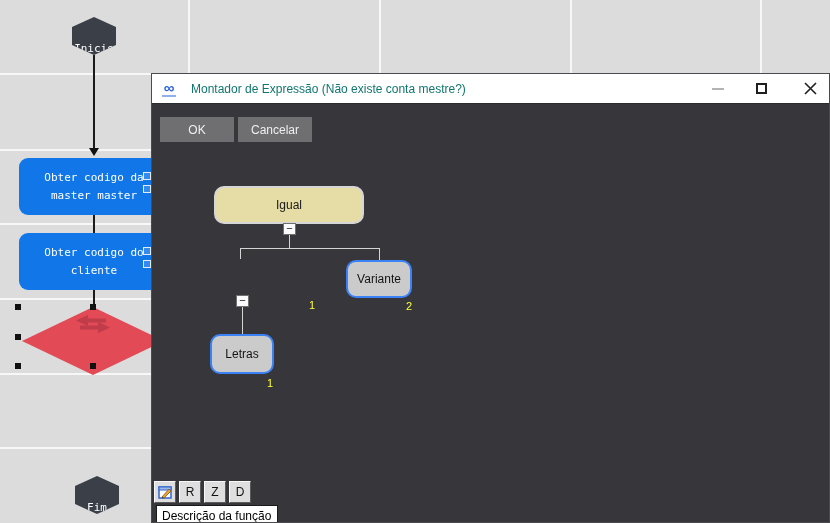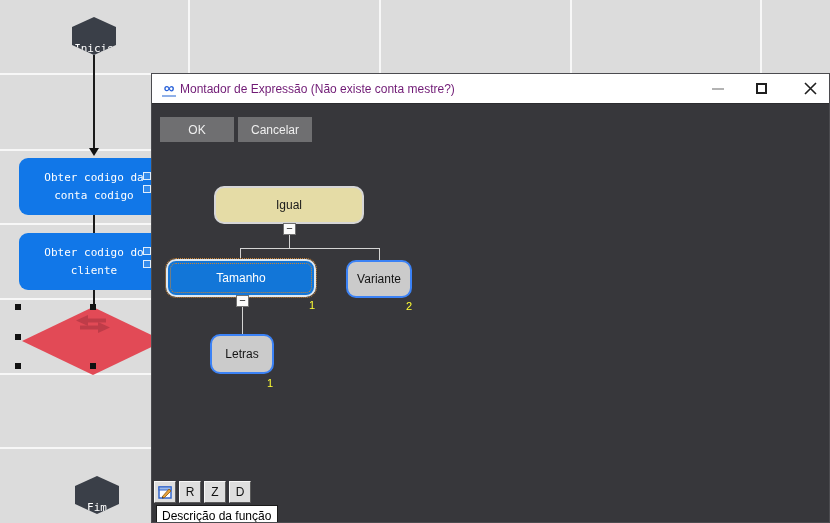--- a/index.html
+++ b/index.html
@@ -35,21 +35,21 @@
   .handle { position:absolute; width:6px; height:6px; background:#111; }
 
   
   .dlg { position:absolute; left:151px; top:73px; width:679px; height:450px;
          background:#37373b; border:1px solid #4b4b4f; overflow:hidden; }
   .titlebar { position:absolute; left:0; top:0; right:0; height:30px; background:#ffffff;
               border-bottom:1px solid #2c2c2f; display:flex; align-items:center; }
   .appicon { margin-left:7px; width:20px; text-align:center; color:#2b63d9;
              font-weight:bold; font-size:15px; line-height:14px; }
   .appicon .sub { display:block; height:2px; width:14px; margin:0 auto; background:#8fb0e8; }
-  .title { margin-left:1px; font-size:12px; color:#701a75; }
+  .title { margin-left:12px; font-size:12px; color:#0f766e; }
   .winbtn { position:absolute; top:0; width:24px; height:29px; display:flex;
             align-items:center; justify-content:center; cursor:default; }
   .minbar { width:12px; height:2px; background:#b3b3b3; }
   .maxbox { width:11px; height:11px; border:2px solid #1f1f1f; background:#fff; }
 
   .btn { position:absolute; width:74px; height:25px; background:#6f6f71; color:#efefef;
          font-size:12px; display:flex; align-items:center; justify-content:center; }
 
   
   .tline { position:absolute; background:#d4d4d4; }
@@ -92,21 +92,21 @@
   <i class="gh" style="top:447px"></i>
 </div>
 
 <div class="hex" style="left:72px; top:17px; width:44px; height:38px;">
   <span>Inicio</span>
 </div>
 <div class="flowline" style="left:93px; top:55px; height:95px;"></div>
 <div class="arrowhead" style="left:89px; top:148px;"></div>
 
 <div class="fnode" style="left:19px; top:158px; width:150px; height:57px;">
-  <span>Obter codigo da conta codigo</span>
+  <span>Obter codigo da master master</span>
   <i class="mini" style="top:14px"></i>
   <i class="mini" style="top:27px"></i>
 </div>
 <div class="flowline" style="left:93px; top:215px; height:18px;"></div>
 
 <div class="fnode" style="left:19px; top:233px; width:150px; height:57px;">
   <span>Obter codigo do cliente</span>
   <i class="mini" style="top:14px"></i>
   <i class="mini" style="top:27px"></i>
 </div>
@@ -156,23 +156,20 @@
   <i class="tline" style="left:227px; top:174px; width:1px; height:12px;"></i>
   <i class="tline" style="left:90px;  top:233px; width:1px; height:27px;"></i>
 
   <div class="tnode t-op" style="left:62px; top:112px; width:150px; height:38px;">
     <span>Igual</span>
   </div>
   <div class="collapse" style="left:131px; top:149px;">
     <span>−</span>
   </div>
 
-  <div class="tnode t-sel" style="left:14px; top:185px; width:150px; height:38px;">
-    <span>Tamanho</span>
-  </div>
   <div class="collapse" style="left:84px; top:221px;">
     <span>−</span>
   </div>
   <span class="badge" style="left:145px; top:225px;">1</span>
 
   <div class="tnode t-gray" style="left:194px; top:186px; width:66px; height:38px;">
     <span>Variante</span>
   </div>
   <span class="badge" style="left:242px; top:226px;">2</span>
 

